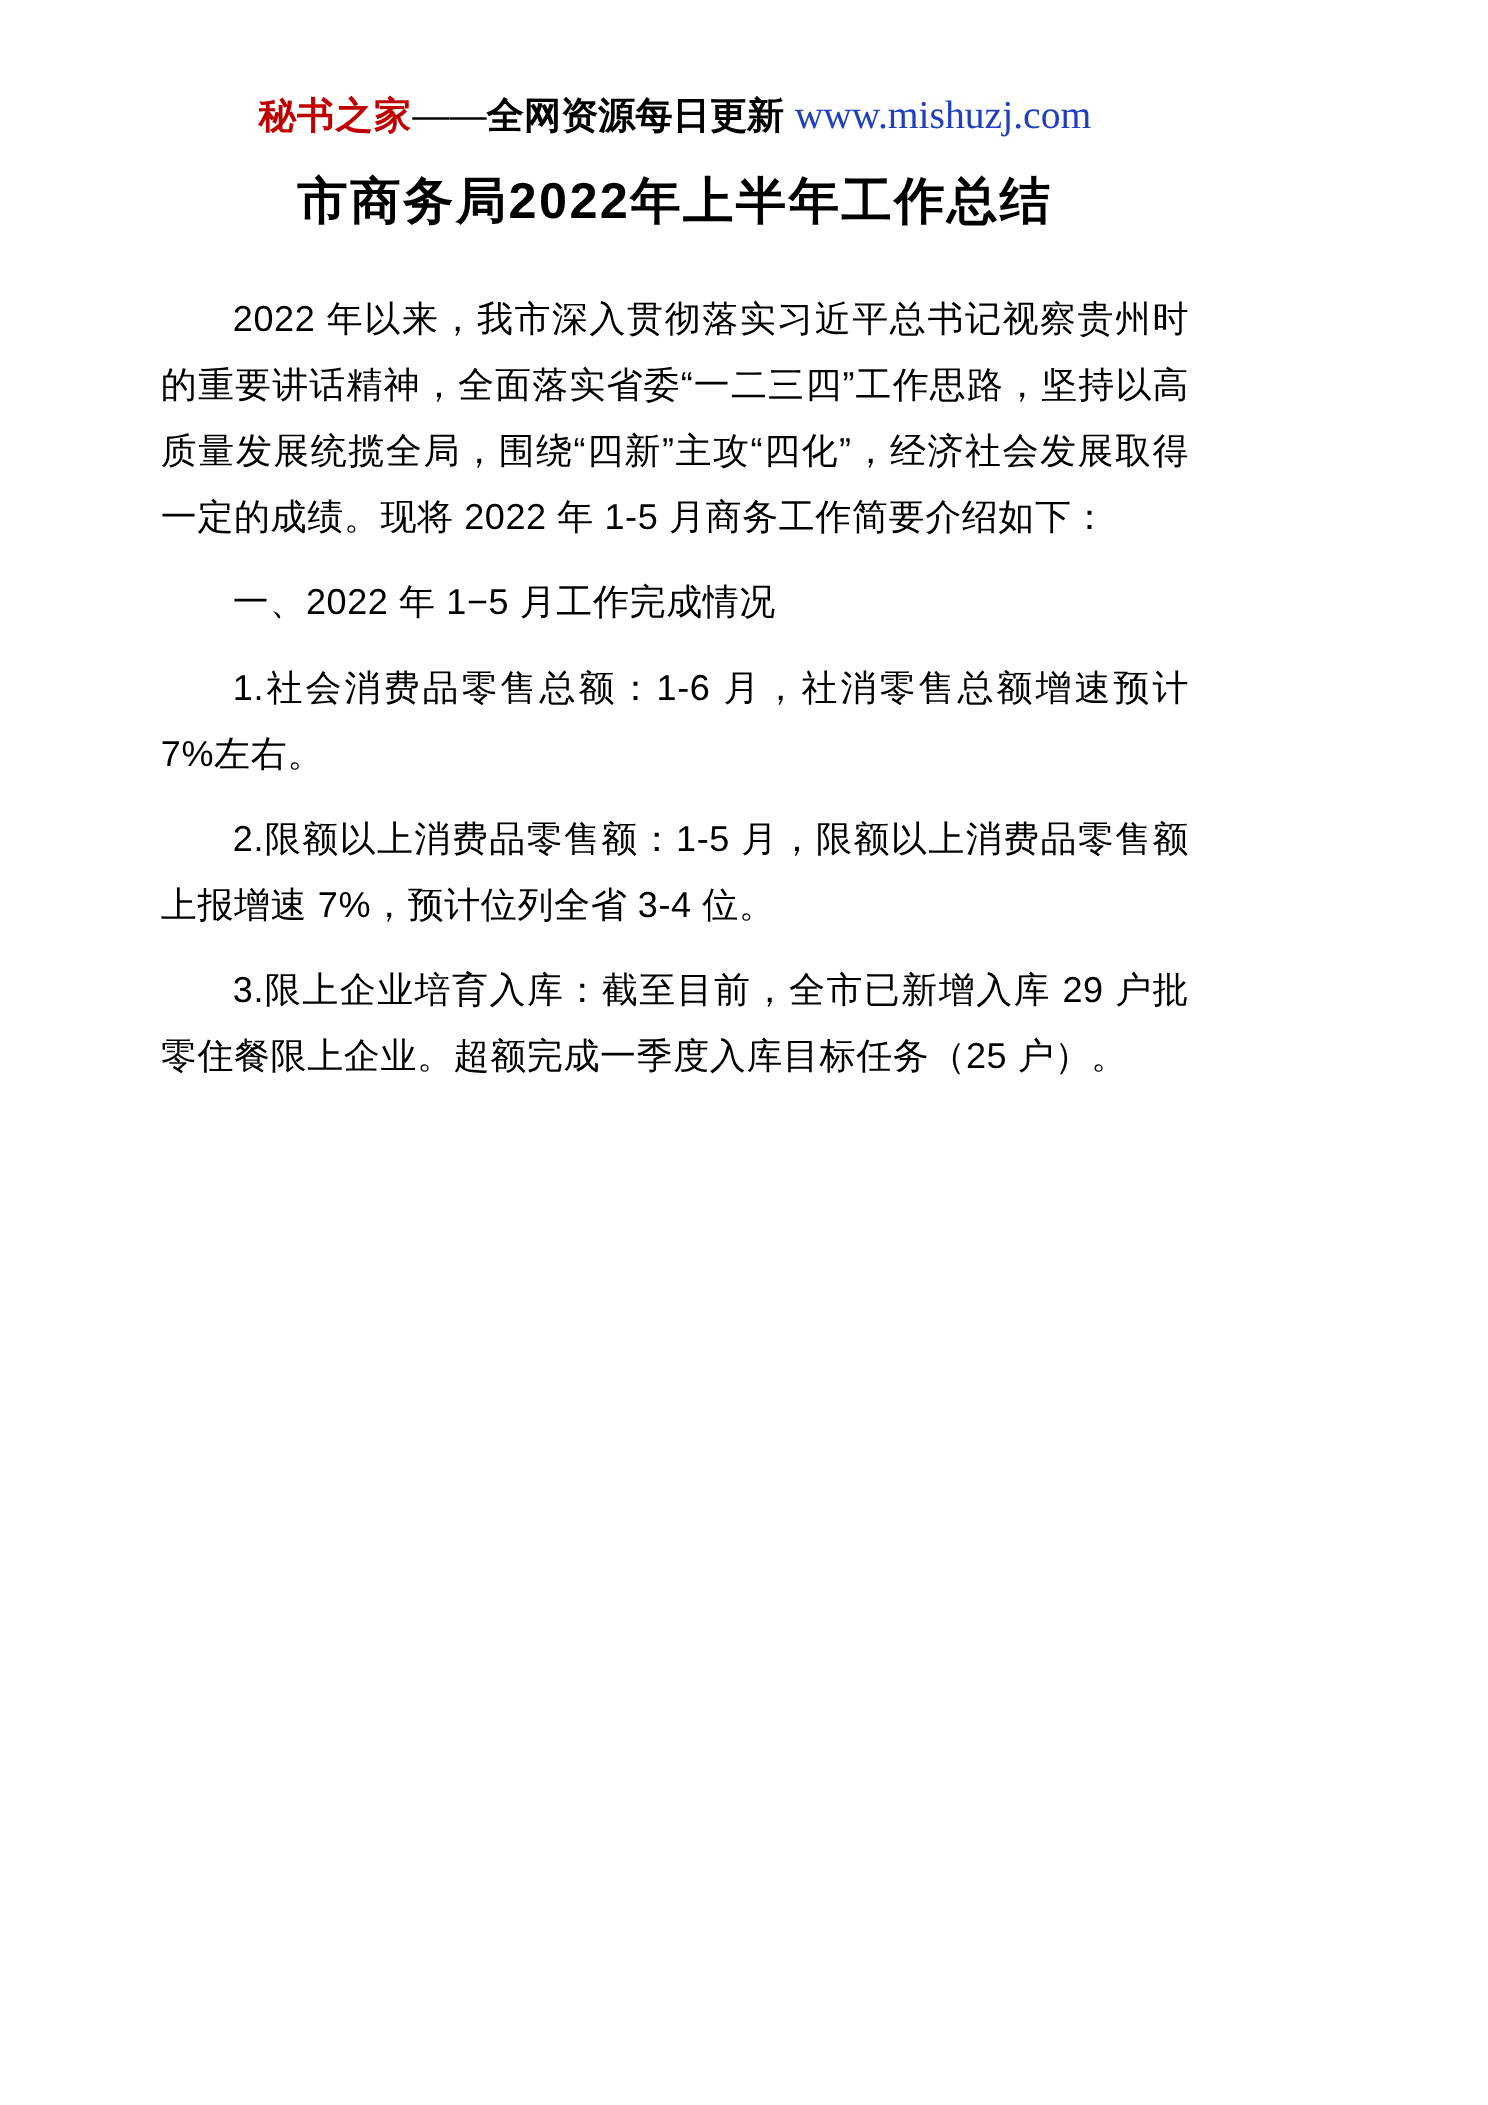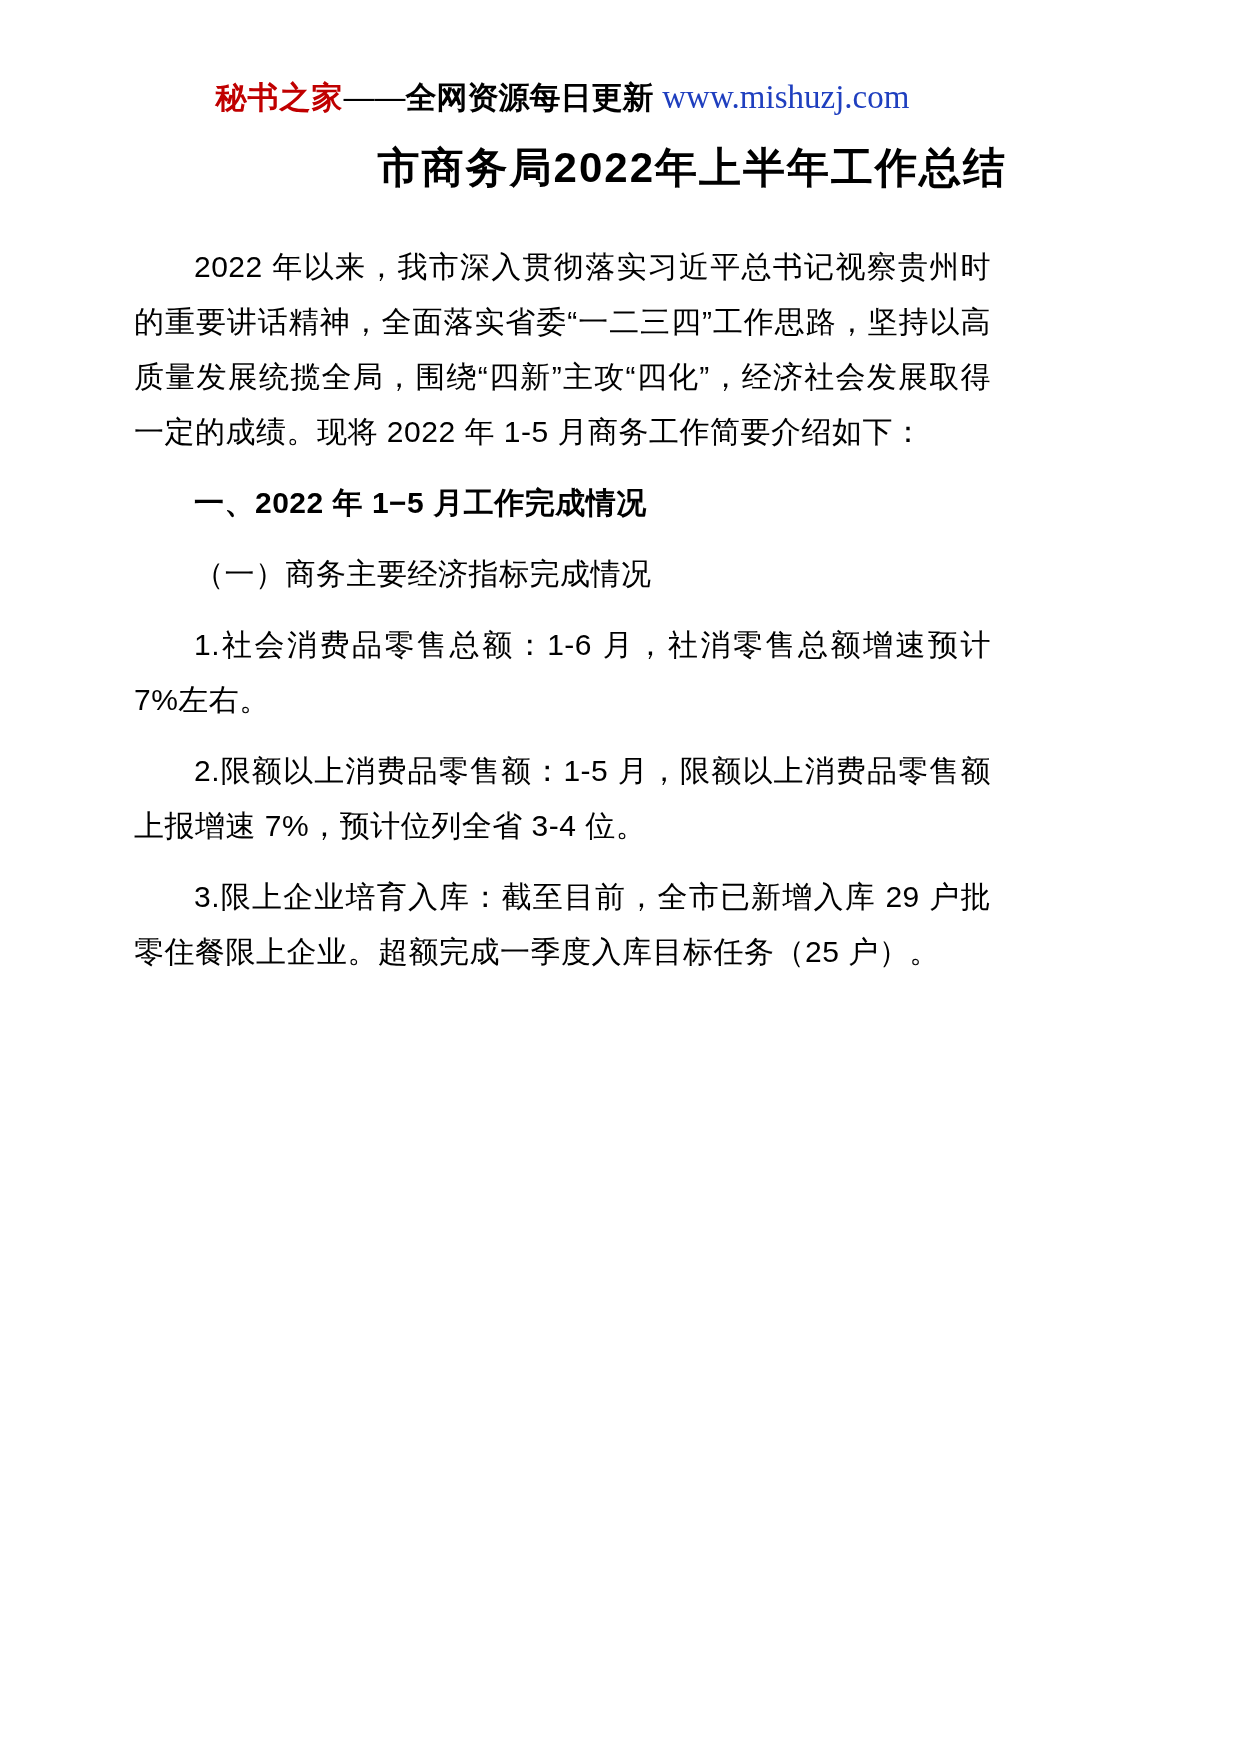--- a/index.html
+++ b/index.html
@@ -39,52 +39,51 @@
   .watermark .tagline {
     color: #000000;
     font-weight: bold;
   }
   .watermark .url {
     color: #1f3fbf;
     font-family: "Liberation Serif", serif;
     font-size: 33px;
   }
   .doc-title {
-    text-align: right;
+    text-align: center;
     font-size: 42px;
     font-weight: bold;
     letter-spacing: 2px;
     margin: 22px 0 44px 0;
     line-height: 1.3;
   }
   .para {
     font-size: 30px;
     line-height: 55px;
     text-indent: 60px;
     text-align: justify;
     margin: 16px;
     letter-spacing: 0.5px;
   }
   .para.heading-1 {
-    font-weight: bold;
+    font-weight: normal;
   }
 </style>
 </head>
 <body>
 
 <div class="page">
 
   <div class="watermark">
     <span class="brand">秘书之家</span><span class="dash">——</span><span class="tagline">全网资源每日更新</span> <span class="url">www.mishuzj.com</span>
   </div>
 
   <h1 class="doc-title">市商务局2022年上半年工作总结</h1>
 
   <div class="body-text">
     <p class="para">2022 年以来，我市深入贯彻落实习近平总书记视察贵州时的重要讲话精神，全面落实省委“一二三四”工作思路，坚持以高质量发展统揽全局，围绕“四新”主攻“四化”，经济社会发展取得一定的成绩。现将 2022 年 1-5 月商务工作简要介绍如下：</p>
     <p class="para heading-1">一、2022 年 1−5 月工作完成情况</p>
-    <p class="para">（一）商务主要经济指标完成情况</p>
     <p class="para">1.社会消费品零售总额：1-6 月，社消零售总额增速预计 7%左右。</p>
     <p class="para">2.限额以上消费品零售额：1-5 月，限额以上消费品零售额上报增速 7%，预计位列全省 3-4 位。</p>
     <p class="para">3.限上企业培育入库：截至目前，全市已新增入库 29 户批零住餐限上企业。超额完成一季度入库目标任务（25 户）。</p>
   </div>
 
 </div>
 
 </body></html>

